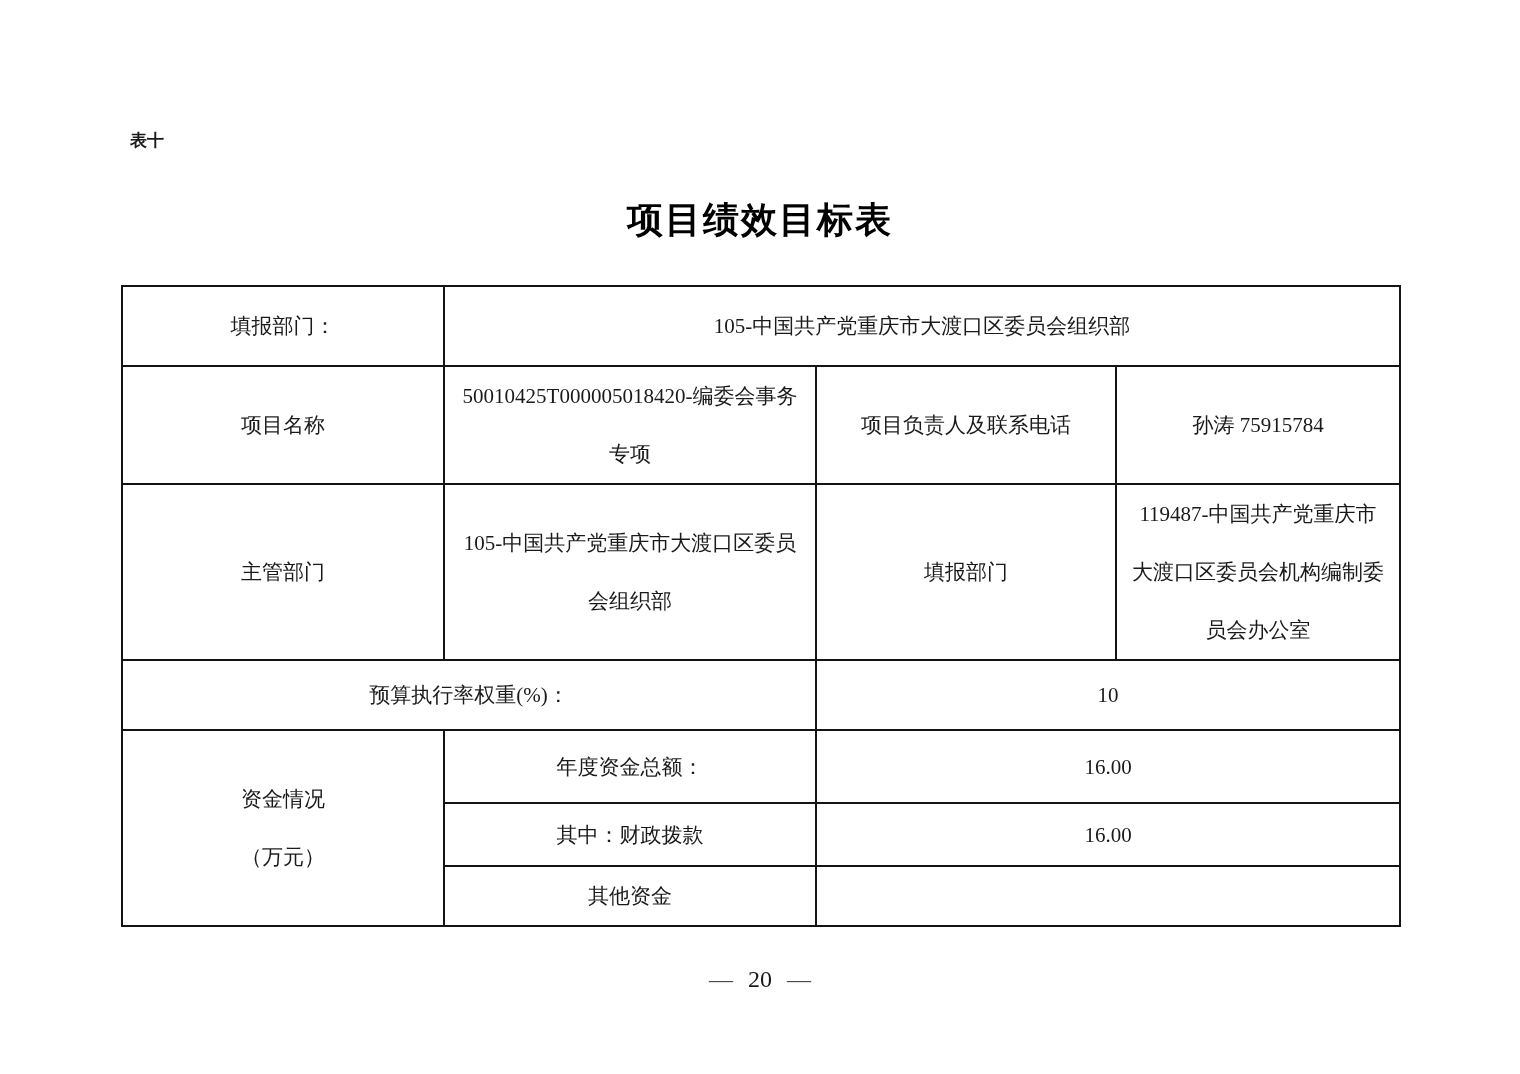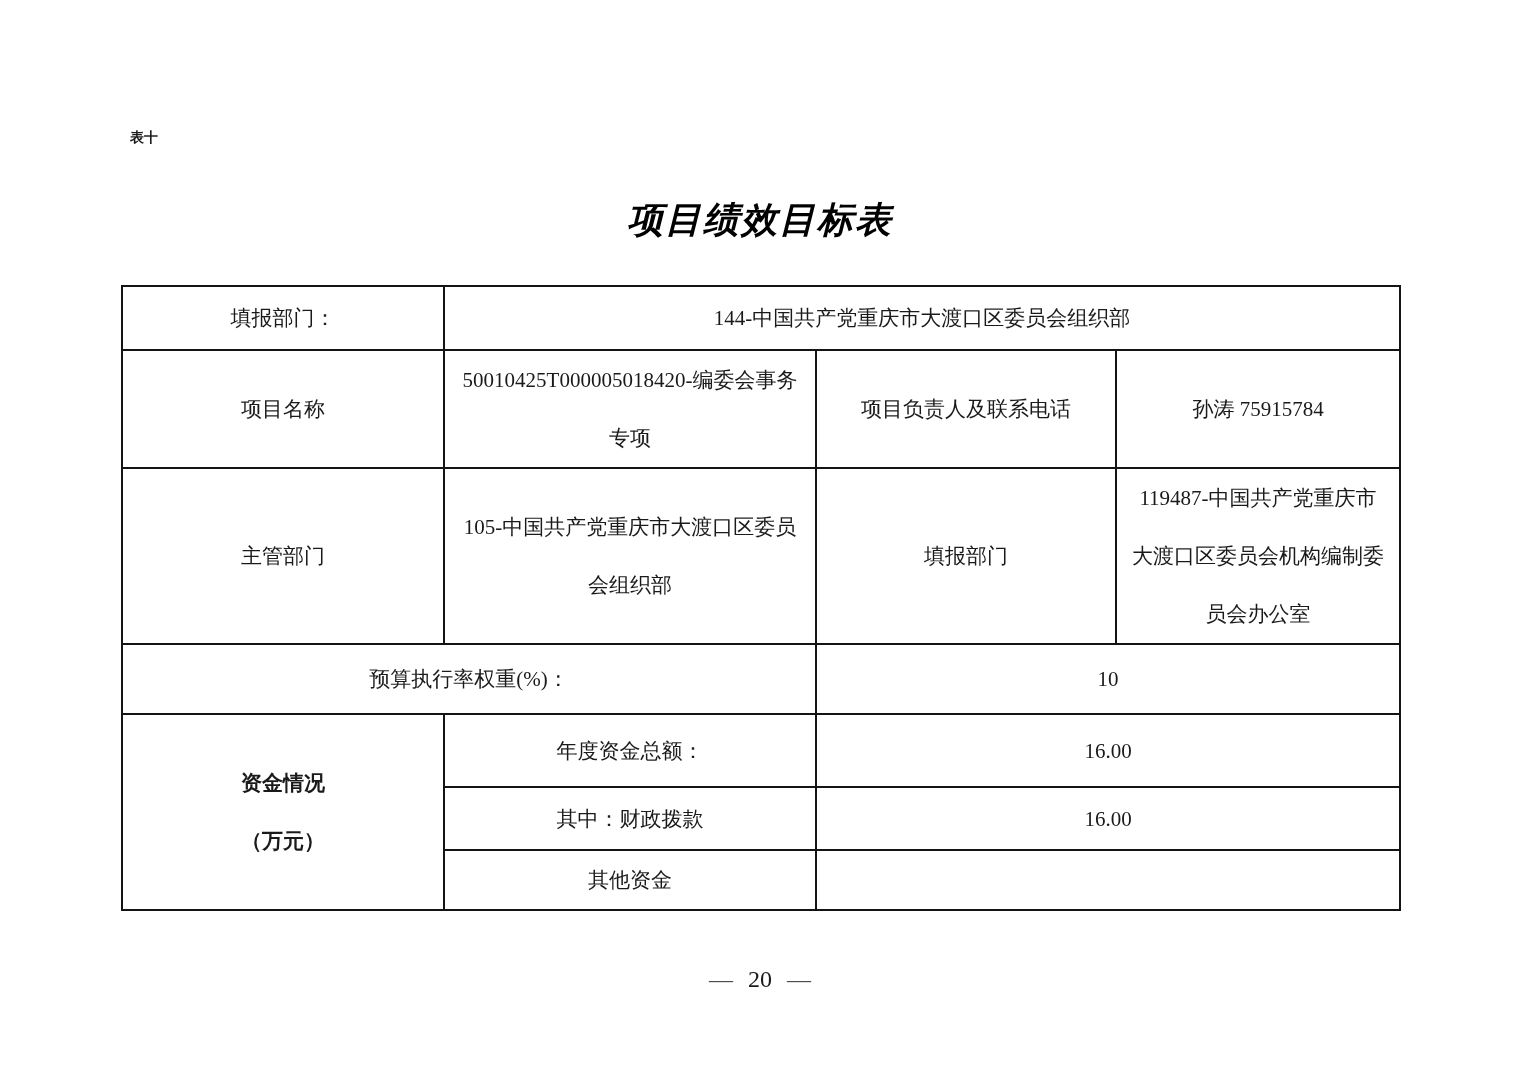--- a/index.html
+++ b/index.html
@@ -14,35 +14,34 @@
     background: #ffffff;
     color: #1a1a1a;
     font-family: "Liberation Serif", "DejaVu Serif", serif;
     overflow: hidden;
   }
   .table-tag {
     position: absolute;
     left: 130px;
     top: 129px;
     font-family: "Liberation Sans", "DejaVu Sans", sans-serif;
-    font-size: 14px;
+    font-size: 17px;
     font-weight: bold;
     color: #1a1a1a;
   }
   .doc-title {
     position: absolute;
     top: 196px;
     left: 0;
     width: 100%;
     text-align: center;
     font-size: 36px;
     font-weight: bold;
     letter-spacing: 2px;
     color: #000000;
-    font-style: italic;
   }
   table.main-table {
     position: absolute;
     left: 121px;
     top: 285px;
     width: 1278px;
     border-collapse: collapse;
     table-layout: fixed;
   }
   table.main-table td {
@@ -50,21 +49,20 @@
     text-align: center;
     vertical-align: middle;
     font-size: 21px;
     line-height: 58px;
     white-space: pre-line;
     padding: 0 6px;
     color: #1a1a1a;
   }
   td.funds-label {
     line-height: 72px;
-    font-weight: bold;
   }
   .footer {
     position: absolute;
     top: 966px;
     left: 0;
     width: 100%;
     display: flex;
     justify-content: center;
     align-items: center;
     gap: 15px;
@@ -85,23 +83,23 @@
   <div class="doc-title">项目绩效目标表</div>
 
   <table class="main-table">
     <colgroup>
       <col style="width:322px">
       <col style="width:372px">
       <col style="width:300px">
       <col style="width:284px">
     </colgroup>
     <tbody>
-      <tr style="height:64px">
+      <tr style="height:80px">
         <td>填报部门：</td>
-        <td colspan="3">144-中国共产党重庆市大渡口区委员会组织部</td>
+        <td colspan="3">105-中国共产党重庆市大渡口区委员会组织部</td>
       </tr>
       <tr style="height:111px">
         <td>项目名称</td>
         <td>50010425T000005018420-编委会事务
 专项</td>
         <td>项目负责人及联系电话</td>
         <td>孙涛 75915784</td>
       </tr>
       <tr style="height:174px">
         <td>主管部门</td>

